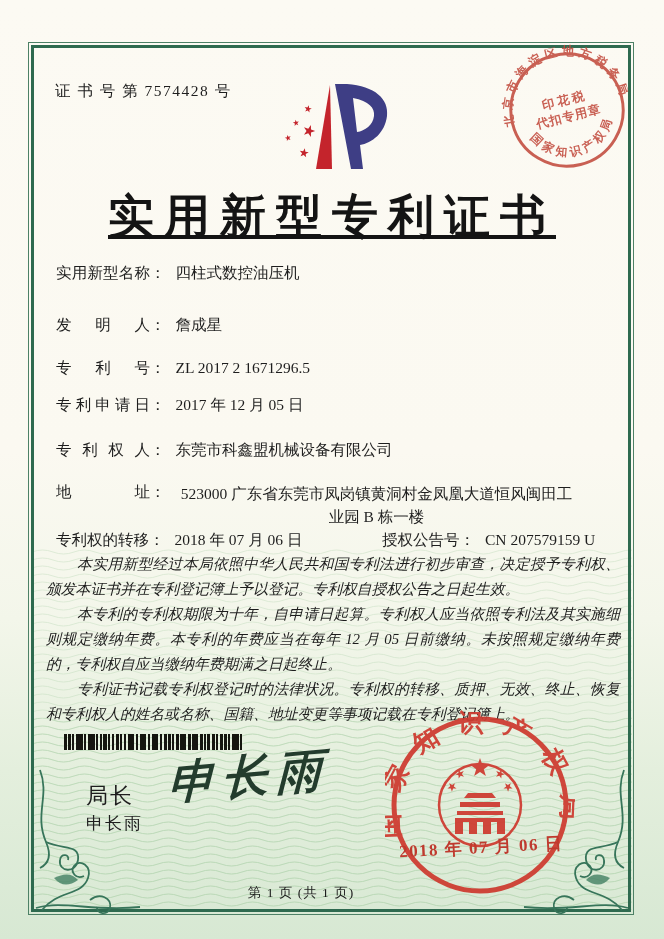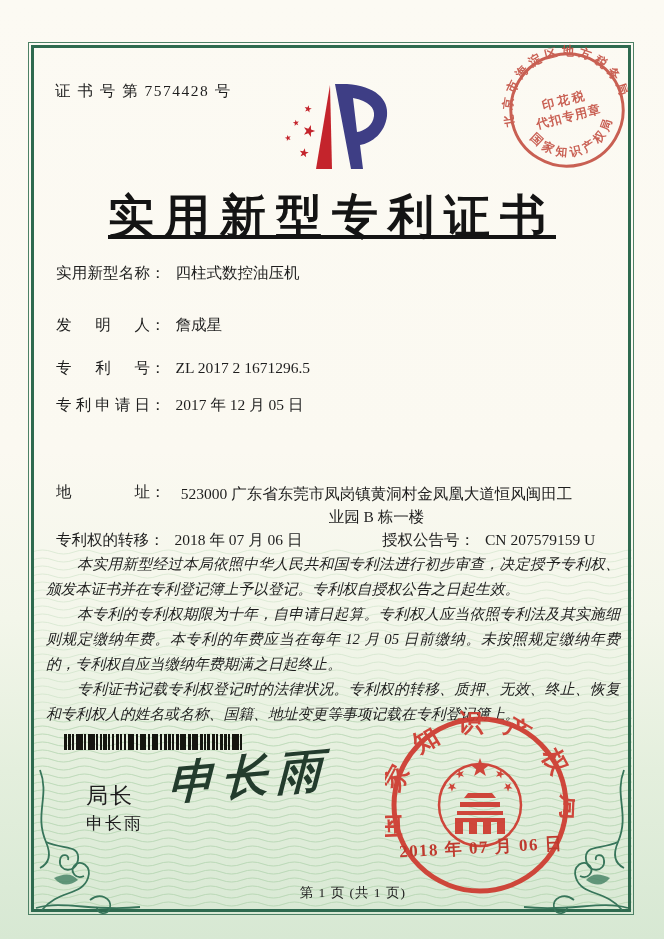--- a/index.html
+++ b/index.html
@@ -41,21 +41,21 @@
       repeating-linear-gradient(90deg,#15150f 0 3px,transparent 3px 13px); }
   .director-title { position:absolute; left:86px; top:781px; font-size:22px; letter-spacing:2px; z-index:2; }
   .director-name  { position:absolute; left:86px; top:812px; font-size:17px; letter-spacing:2px; z-index:2; }
   .signature { position:absolute; left:168px; top:746px; font-size:46px; font-weight:bold;
     font-style:italic; color:#233c2d; letter-spacing:8px;
     transform:rotate(-5deg) skewX(-6deg); z-index:2; }
   .office-seal { position:absolute; left:385px; top:710px; width:190px; height:190px;
     opacity:.93; z-index:3; }
   .seal-date { position:absolute; left:399px; top:836px; font-size:17px; letter-spacing:1.5px;
     color:#bf3a2e; font-weight:600; transform:rotate(-3deg); z-index:4; }
-  .footer { position:absolute; left:196px; top:884px; width:210px; text-align:right;
+  .footer { position:absolute; left:196px; top:884px; width:210px; text-align:center;
     font-size:13.5px; letter-spacing:1px; z-index:2; }
   .orn { position:absolute; width:115px; height:148px; z-index:2; }
   .orn-left { left:30px; top:768px; }
   .orn-right { left:519px; top:768px; transform:scaleX(-1); }
 </style>
 </head>
 <body>
 
 <svg width="0" height="0" style="position:absolute" aria-hidden="true">
   <defs>
@@ -113,20 +113,23 @@
     <span class="flabel">发明人</span><span>：</span><span class="fvalue">詹成星</span>
   </div>
   <div class="row r1">
     <span class="flabel">实用新型名称</span><span>：</span><span class="fvalue">四柱式数控油压机</span>
   </div>
   <div class="row r3">
     <span class="flabel">专利号</span><span>：</span><span class="fvalue">ZL 2017 2 1671296.5</span>
   </div>
   <div class="row r4">
     <span class="flabel">专利申请日</span><span>：</span><span class="fvalue">2017 年 12 月 05 日</span>
+  </div>
+  <div class="row r5">
+    <span class="flabel">专利权人</span><span>：</span><span class="fvalue">东莞市科鑫盟机械设备有限公司</span>
   </div>
   <div class="row r6">
     <span class="flabel">地址</span><span>：</span><span class="fvalue">523000 广东省东莞市凤岗镇黄洞村金凤凰大道恒风闽田工业园 B 栋一楼</span>
   </div>
 
   <div class="grant-row">
     <span>专利权的转移</span><span>：</span><span class="fvalue">2018 年 07 月 06 日</span>
     <span class="grant-no">
       <span>授权公告号</span><span>：</span><span class="fvalue">CN 207579159 U</span>
     </span>

